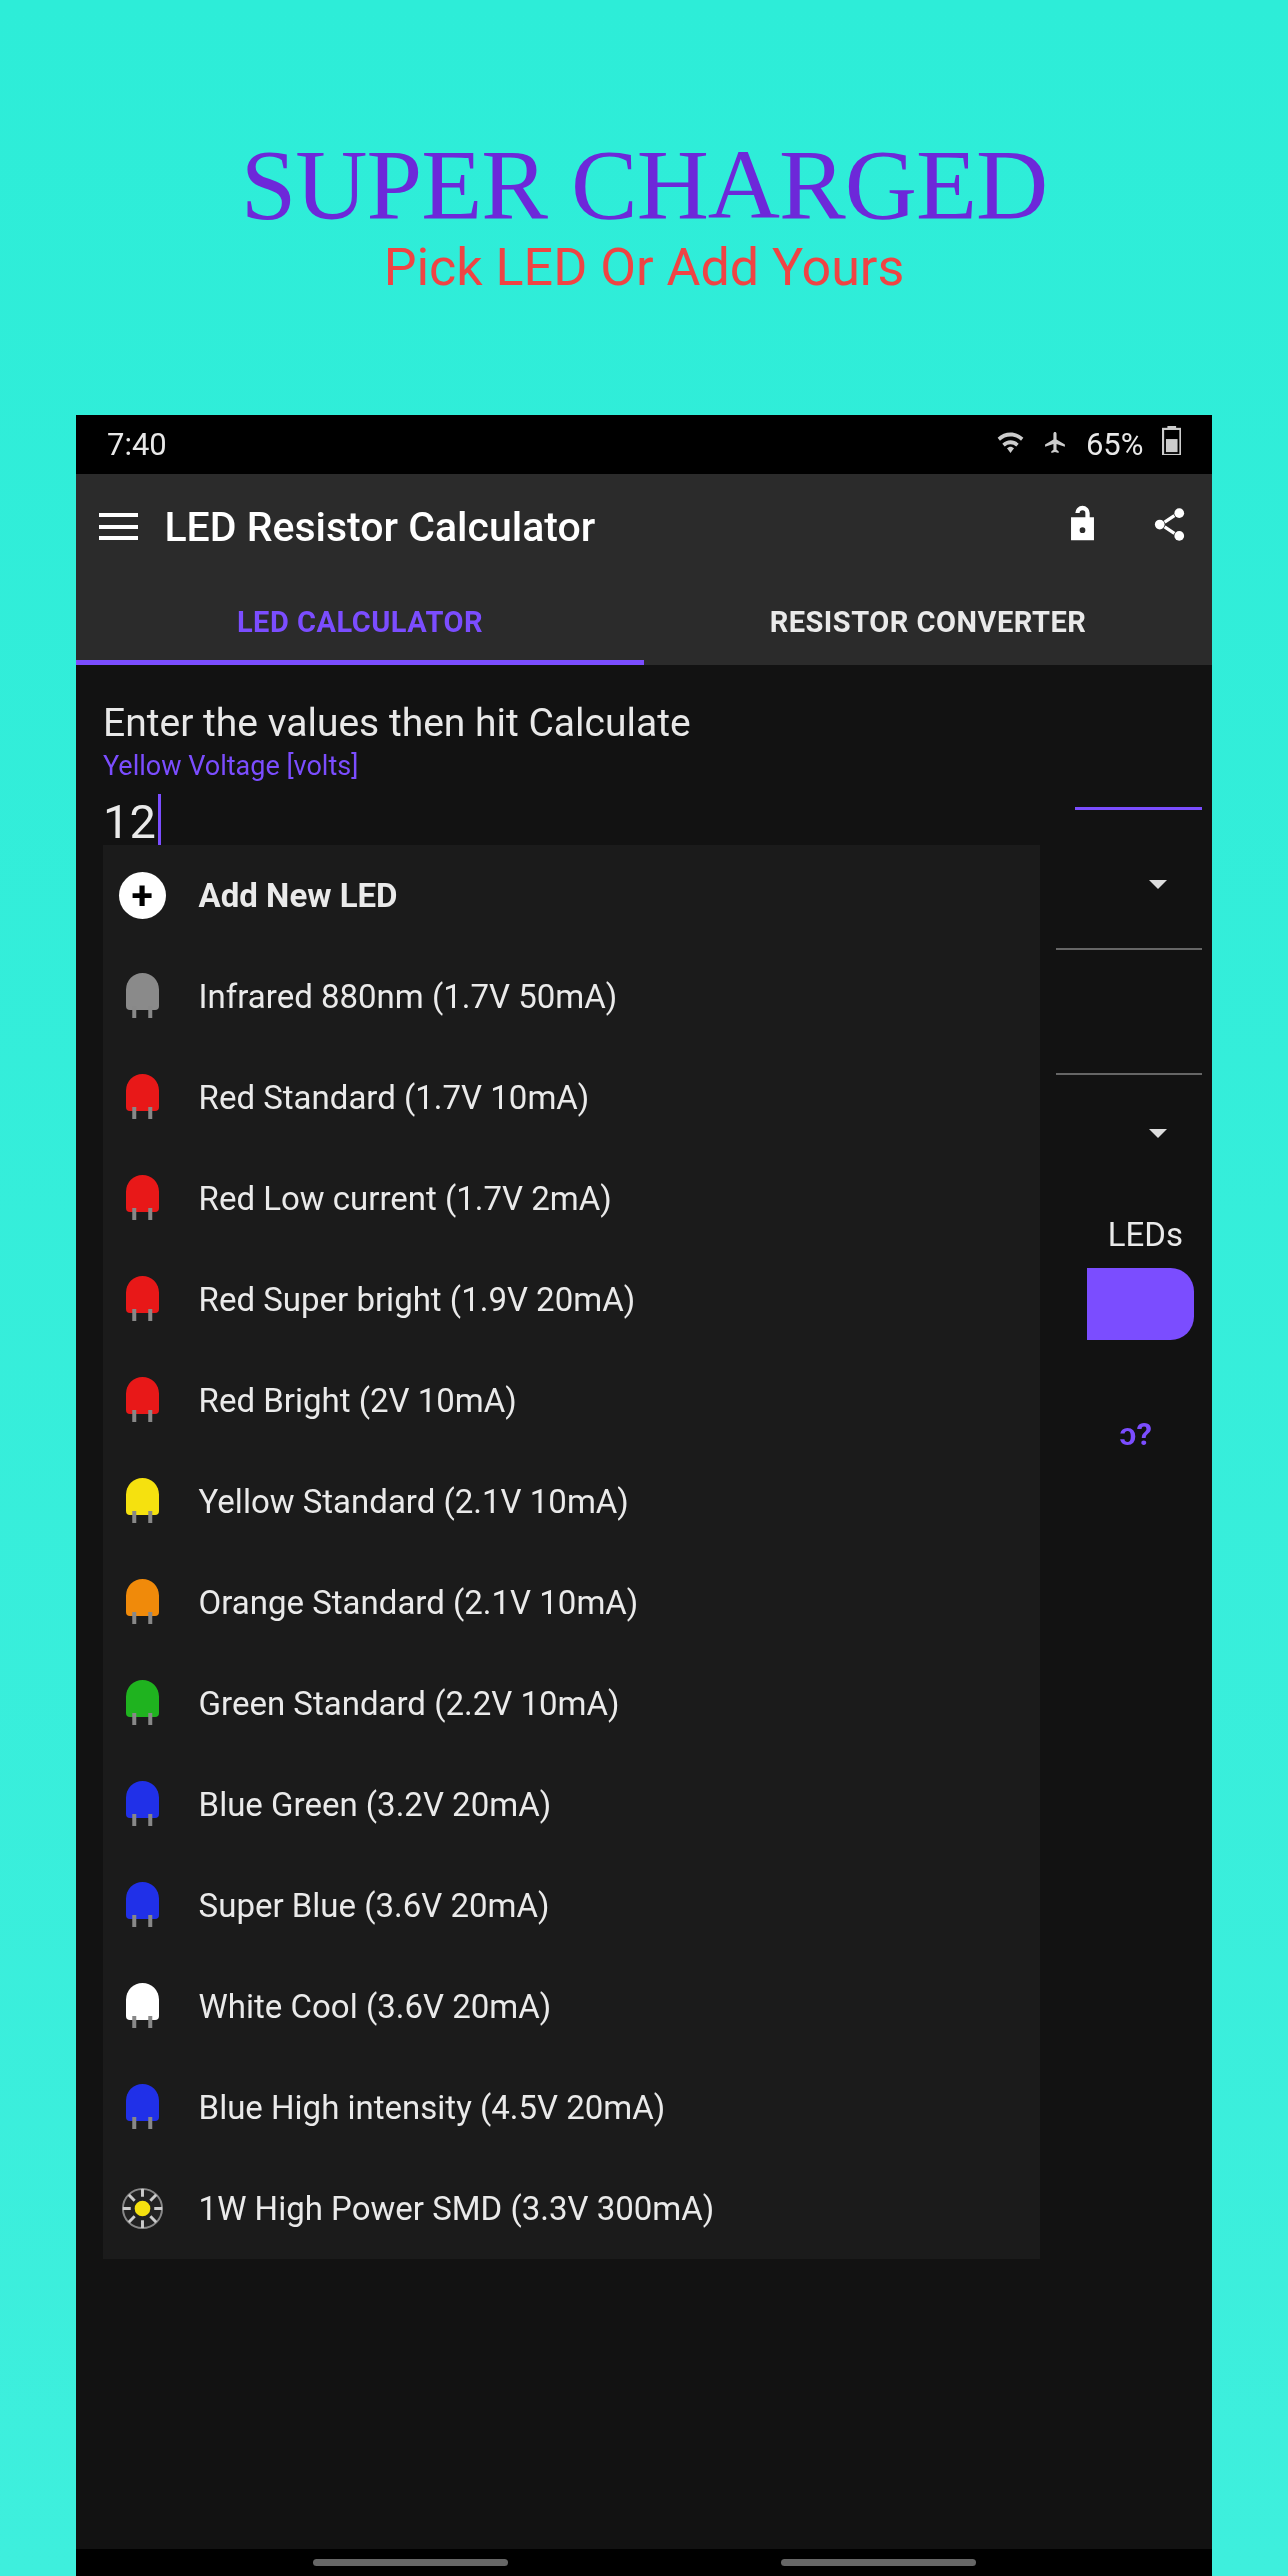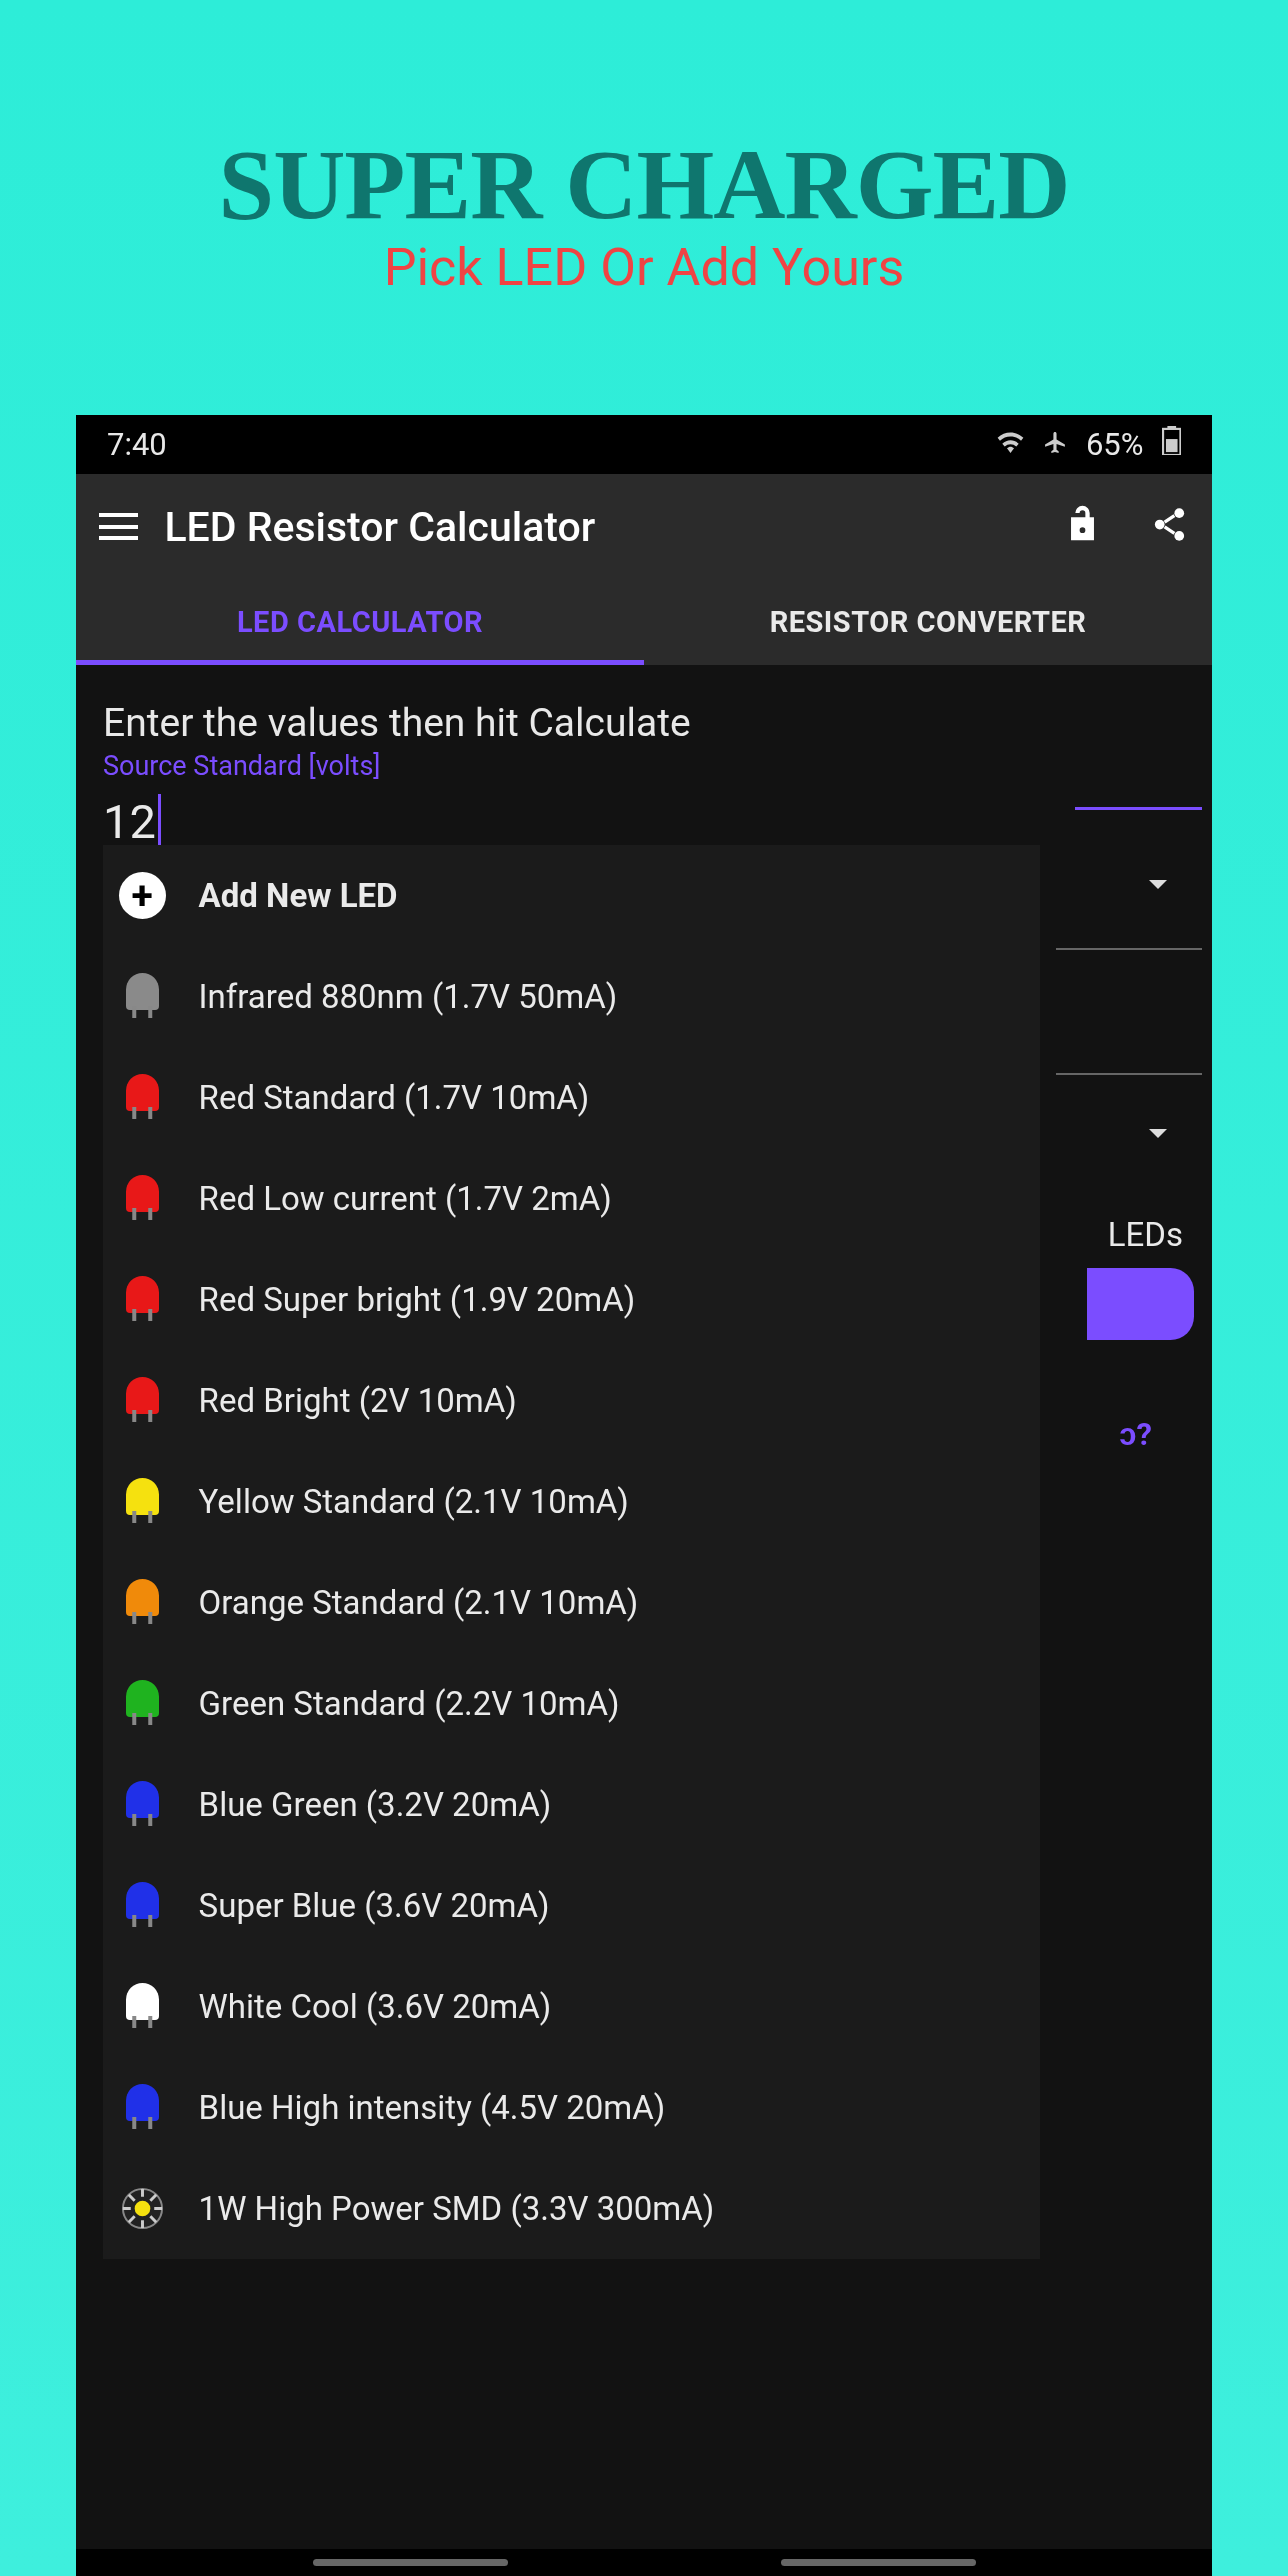--- a/index.html
+++ b/index.html
@@ -8,24 +8,24 @@
   height: 2576px;
   background: linear-gradient(180deg, #2DEDD8 0%, #3EEFDD 100%);
   font-family: -apple-system, BlinkMacSystemFont, 'Segoe UI', Roboto, sans-serif;
   display: flex;
   flex-direction: column;
   align-items: center;
   overflow: hidden;
 }
 .promo-title {
   font-family: 'Times New Roman', Georgia, serif;
-  font-weight: 700;
+  font-weight: 400;
   font-size: 100px;
   letter-spacing: -1px;
-  color: #0f766e;
+  color: #6d28d9;
   margin-top: 127px;
   text-align: center;
 }
 .promo-subtitle {
   font-size: 52px;
   color: #ef4444;
   text-align: center;
   margin-top: -4.9px;
   font-weight: 400;
 }
@@ -334,21 +334,21 @@
     </div>
   </div>
 
   <div class="tabs">
     <div class="tab active">LED CALCULATOR</div>
     <div class="tab">RESISTOR CONVERTER</div>
   </div>
 
   <div class="content">
     <div class="instruction">Enter the values then hit Calculate</div>
-    <div class="field-label">Source Standard [volts]</div>
+    <div class="field-label">Yellow Voltage [volts]</div>
     <div class="input-field">
       <span>12</span>
         <span class="cursor"></span>
     </div>
 
     <div class="underline-row" style="top:142px">
         <div class="underline"></div>
       </div>
     <div class="behind-chevron chevron-down"></div>
     <div class="behind-line1"></div>

